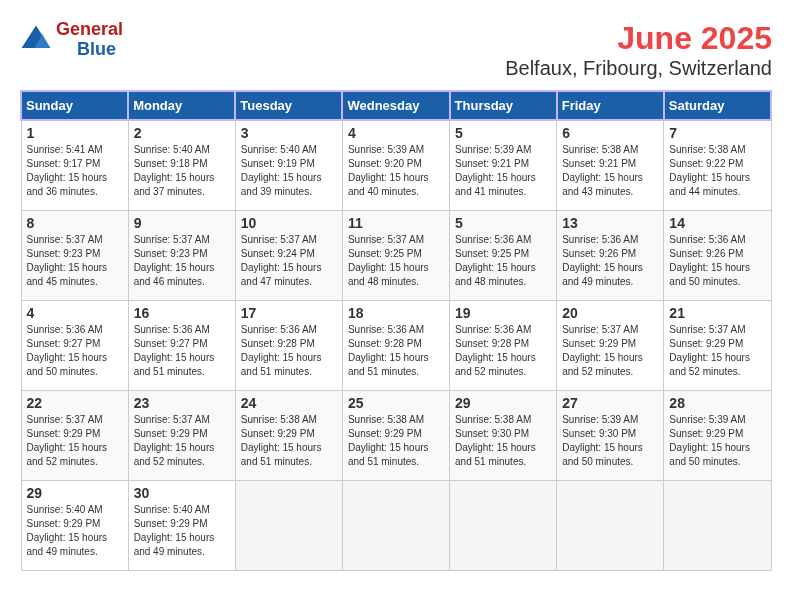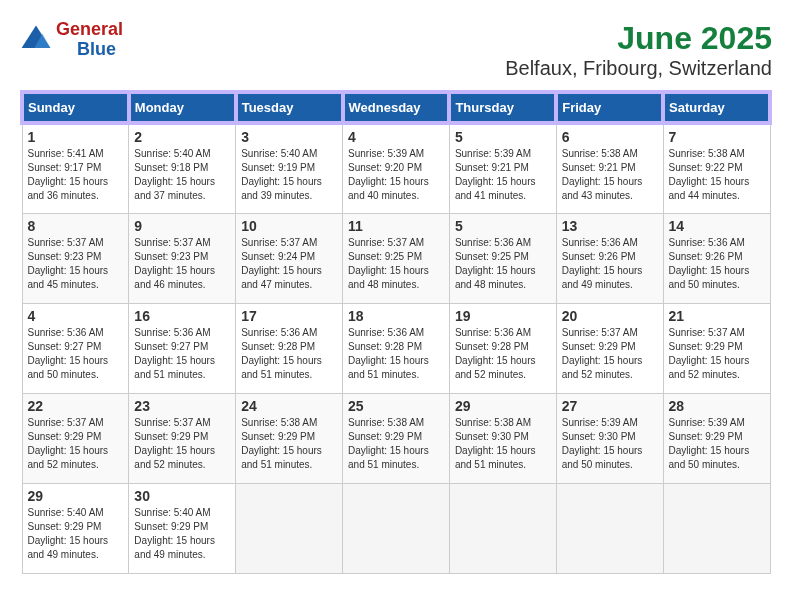--- a/index.html
+++ b/index.html
@@ -40,39 +40,39 @@
       width: 32px;
       height: 32px;
       margin-right: 4px;
     }
     .title-block {
       text-align: right;
     }
     .month-title {
       font-size: 32px;
       font-weight: bold;
-      color: #15803d;
+      color: #ef4444;
     }
     .subtitle {
       font-size: 20px;
       color: #333;
     }
     table {
       width: 100%;
       border-collapse: collapse;
       table-layout: fixed;
     }
     th {
       background-color: #1a5fa8;
       color: white;
       font-size: 13px;
       font-weight: bold;
       padding: 6px 4px;
       text-align: left;
-      border: 4px solid #c4b5fd;
+      border: 2px solid #c4b5fd;
     }
     td {
       border: 1px solid #ccc;
       vertical-align: top;
       padding: 4px 5px;
       font-size: 10.5px;
       color: #333;
       height: 90px;
       background: #fff;
     }

